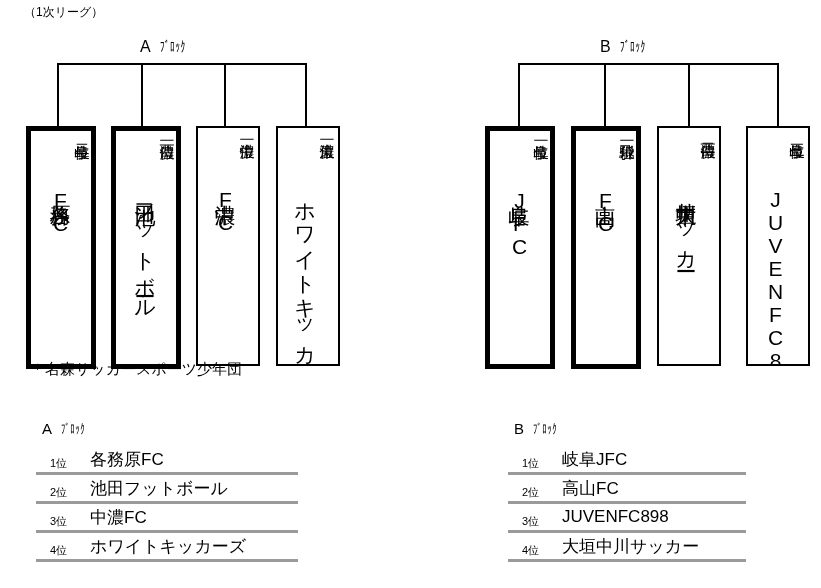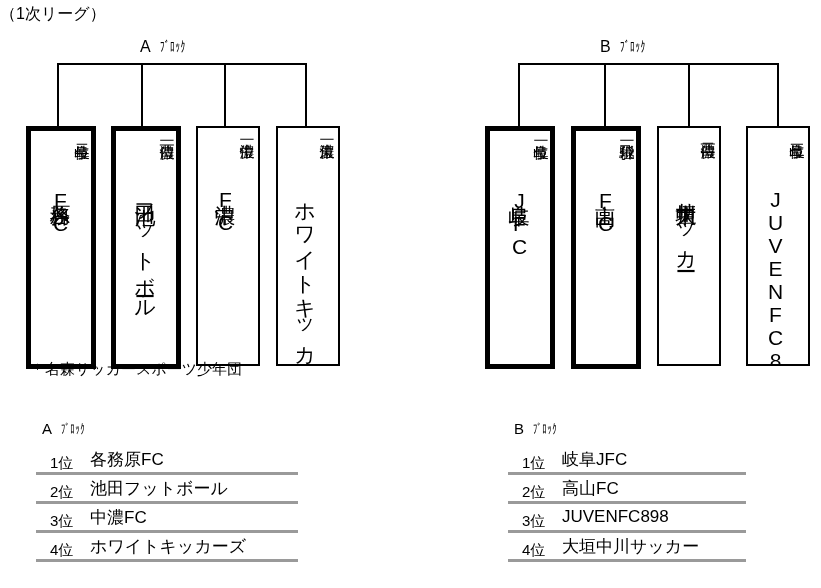--- a/index.html
+++ b/index.html
@@ -13,23 +13,23 @@
     position: relative;
     font-family: "Liberation Sans", "DejaVu Sans", sans-serif;
     color: #000000;
     overflow: hidden;
   }
 
   .abs { position: absolute; }
 
   
   .page-title {
-    left: 0;
+    left: 24px;
     top: 4px;
-    font-size: 16px;
+    font-size: 12px;
     letter-spacing: 0px;
     white-space: nowrap;
   }
 
   
   .block-heading {
     font-size: 16px;
     white-space: nowrap;
   }
   .block-heading .bh-letter { margin-right: 9px; }
@@ -121,21 +121,21 @@
   .rt-row {
     display: flex;
     align-items: center;
     height: 26px;
     border-bottom: 3px solid #9a9a9a;
     white-space: nowrap;
   }
   .rt-row:first-child { border-top: none; }
   .rt-rank {
     width: 54px;
-    font-size: 15px;
+    font-size: 11px;
     padding-left: 14px;
     box-sizing: border-box;
     margin-top: 8px;
   }
   .rt-name {
     font-size: 17px;
   }
 </style>
 </head>
 <body>

